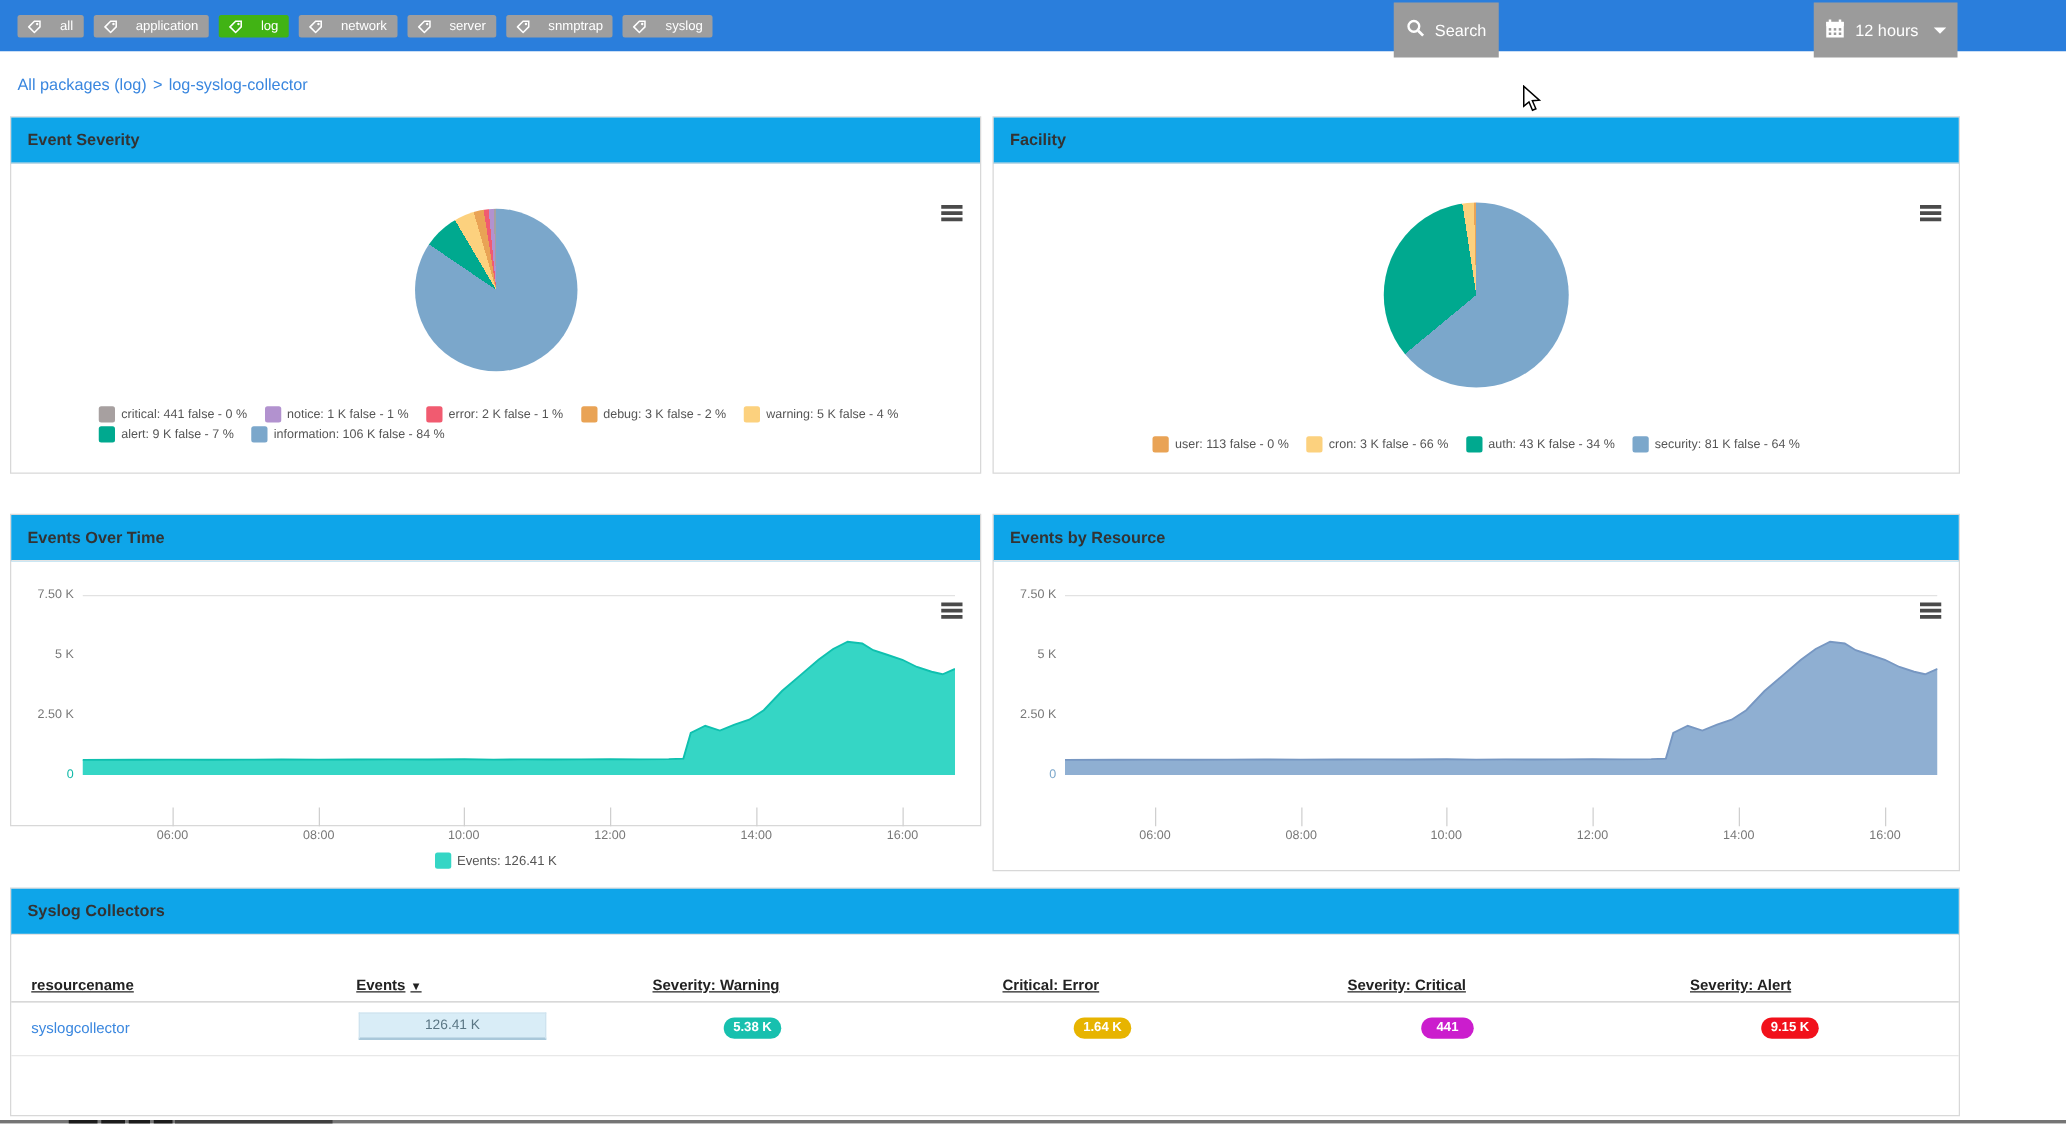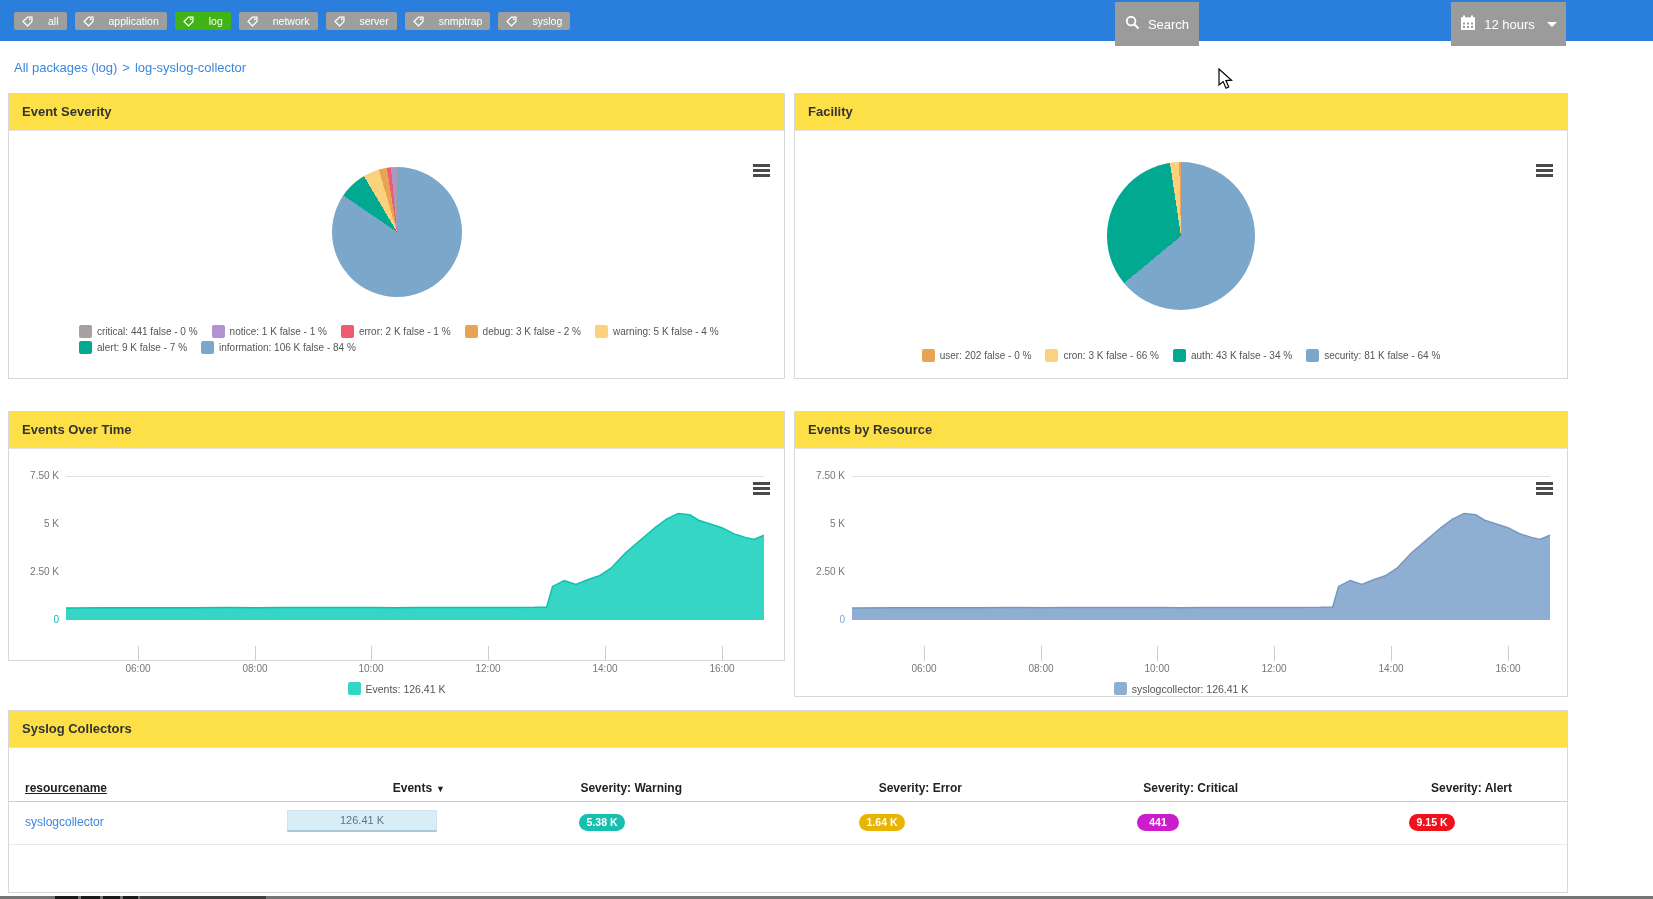--- a/index.html
+++ b/index.html
@@ -20,21 +20,21 @@
   #time-btn{left:1451px;width:115px;}
   .caret-down{width:0;height:0;border-left:5px solid transparent;border-right:5px solid transparent;border-top:5px solid #fff;margin-left:4px;}
 
   
   .breadcrumb{position:absolute;left:14px;top:60px;font-size:13px;color:#666;}
   .breadcrumb a{color:#3a87df;text-decoration:none;cursor:pointer;}
   .bc-sep{margin:0 5px;color:#3a87df;}
 
   
   .panel{position:absolute;background:#fff;border:1px solid #d8d8d8;box-sizing:border-box;}
-  .panel-h{height:36px;line-height:36px;background:#fde047;border-bottom:1px solid #e3e3e3;
+  .panel-h{height:36px;line-height:36px;background:#0ea5e9;border-bottom:1px solid #e3e3e3;
            padding-left:13px;font-size:13px;font-weight:bold;color:#333;}
   #p-severity{left:8px;top:93px;width:777px;height:286px;}
   #p-facility{left:794px;top:93px;width:774px;height:286px;}
   #p-eot{left:8px;top:411px;width:777px;height:250px;}
   #p-ebr{left:794px;top:411px;width:774px;height:286px;}
   #p-table{left:8px;top:710px;width:1560px;height:183px;}
 
   .menu-bars{position:absolute;right:14px;top:70px;width:17px;height:13px;display:flex;flex-direction:column;justify-content:space-between;cursor:pointer;}
   .menu-bars i{display:block;height:3px;background:#4a4a4a;}
 
@@ -52,21 +52,21 @@
   
   .area-svg{position:absolute;left:57px;top:64px;}
   .ylab{position:absolute;left:4px;width:46px;text-align:right;font-size:10px;color:#777;}
   .xtick-line{position:absolute;top:234px;width:1px;height:15px;background:#cfcfcf;}
   .xtick-label{position:absolute;top:251px;width:44px;text-align:center;font-size:10px;color:#777;}
   .area-legend{position:absolute;left:0;right:0;top:270px;display:flex;justify-content:center;
                font-size:10.5px;color:#555;}
 
   
   .thead-cell{position:absolute;top:70px;font-size:12px;font-weight:bold;color:#222;cursor:pointer;}
-  .thead-center{width:160px;text-align:right;}
+  .thead-center{width:160px;text-align:left;text-decoration:underline;}
   .thead-line{position:absolute;left:0;right:0;top:90px;height:1px;background:#ccc;}
   .trow{position:absolute;left:0;right:0;top:91px;height:42px;border-bottom:1px solid #e8e8e8;}
   .res-link{position:absolute;left:16px;top:13px;font-size:12px;color:#3a87df;text-decoration:none;cursor:pointer;}
   .events-bar{position:absolute;left:278px;top:8px;width:150px;height:22px;background:#d9edf7;
               border:1px solid #cfe3ef;border-bottom:2px solid #a9c8da;box-sizing:border-box;
               text-align:center;line-height:19px;font-size:11px;color:#5a7684;}
   .badge-slot{position:absolute;top:10px;width:160px;text-align:center;}
   .badge{display:inline-block;min-width:26px;padding:3px 8px;border-radius:10px;color:#fff;
          font-size:10.5px;font-weight:bold;line-height:11px;}
   .sort-icon{font-size:9px;margin-left:4px;color:#222;}
@@ -233,21 +233,21 @@
     <div class="menu-bars">
         <i></i>
         <i></i>
         <i></i>
       </div>
     <div class="pie" id="pie-facility" style="background: conic-gradient(rgb(123, 167, 203) 0%, rgb(123, 167, 203) 64%, rgb(0, 169, 143) 64%, rgb(0, 169, 143) 97.6%, rgb(252, 209, 126) 97.6%, rgb(252, 209, 126) 99.6%, rgb(233, 163, 85) 99.6%, rgb(233, 163, 85) 100%);"></div>
     <div class="pie-legend" id="legend-facility">
         <div class="legend-row">
           <span class="legend-item">
             <span class="swatch" style="background: rgb(233, 163, 85);"></span>
-            <span>user: 202 false - 0 %</span>
+            <span>user: 113 false - 0 %</span>
           </span>
           <span class="legend-item">
             <span class="swatch" style="background: rgb(252, 209, 126);"></span>
             <span>cron: 3 K false - 66 %</span>
           </span>
           <span class="legend-item">
             <span class="swatch" style="background: rgb(0, 169, 143);"></span>
             <span>auth: 43 K false - 34 %</span>
           </span>
           <span class="legend-item">
@@ -323,35 +323,29 @@
         <div class="xtick-label" style="left: 224px;">08:00</div>
         <div class="xtick-line" style="left: 362px;"></div>
         <div class="xtick-label" style="left: 340px;">10:00</div>
         <div class="xtick-line" style="left: 479px;"></div>
         <div class="xtick-label" style="left: 457px;">12:00</div>
         <div class="xtick-line" style="left: 596px;"></div>
         <div class="xtick-label" style="left: 574px;">14:00</div>
         <div class="xtick-line" style="left: 713px;"></div>
         <div class="xtick-label" style="left: 691px;">16:00</div>
       </div>
-    <div class="area-legend">
-        <span class="legend-item">
-          <span class="swatch" style="background: rgb(143, 175, 210);"></span>
-          <span>syslogcollector: 126.41 K</span>
-        </span>
-      </div>
   </section>
 
   <section class="panel" id="p-table">
     <div class="panel-h">Syslog Collectors</div>
 
     <span class="thead-cell" style="left:16px;text-decoration:underline;">resourcename</span>
     <span class="thead-cell thead-center" style="left:276px;"><span>Events</span><span class="sort-icon">▼</span></span>
     <span class="thead-cell thead-center" style="left:513px;">Severity: Warning</span>
-    <span class="thead-cell thead-center" style="left:793px;">Severity: Error</span>
+    <span class="thead-cell thead-center" style="left:793px;">Critical: Error</span>
     <span class="thead-cell thead-center" style="left:1069px;">Severity: Critical</span>
     <span class="thead-cell thead-center" style="left:1343px;">Severity: Alert</span>
     <div class="thead-line"></div>
 
     <div class="trow">
       <a class="res-link">syslogcollector</a>
       <div class="events-bar" style="background: rgb(217, 237, 247);">126.41 K</div>
       <div class="badge-slot" style="left:513px;"><span class="badge" style="background: rgb(23, 192, 174);">5.38 K</span></div>
       <div class="badge-slot" style="left:793px;"><span class="badge" style="background: rgb(231, 180, 0);">1.64 K</span></div>
       <div class="badge-slot" style="left:1069px;"><span class="badge" style="background: rgb(203, 29, 205);">441</span></div>

